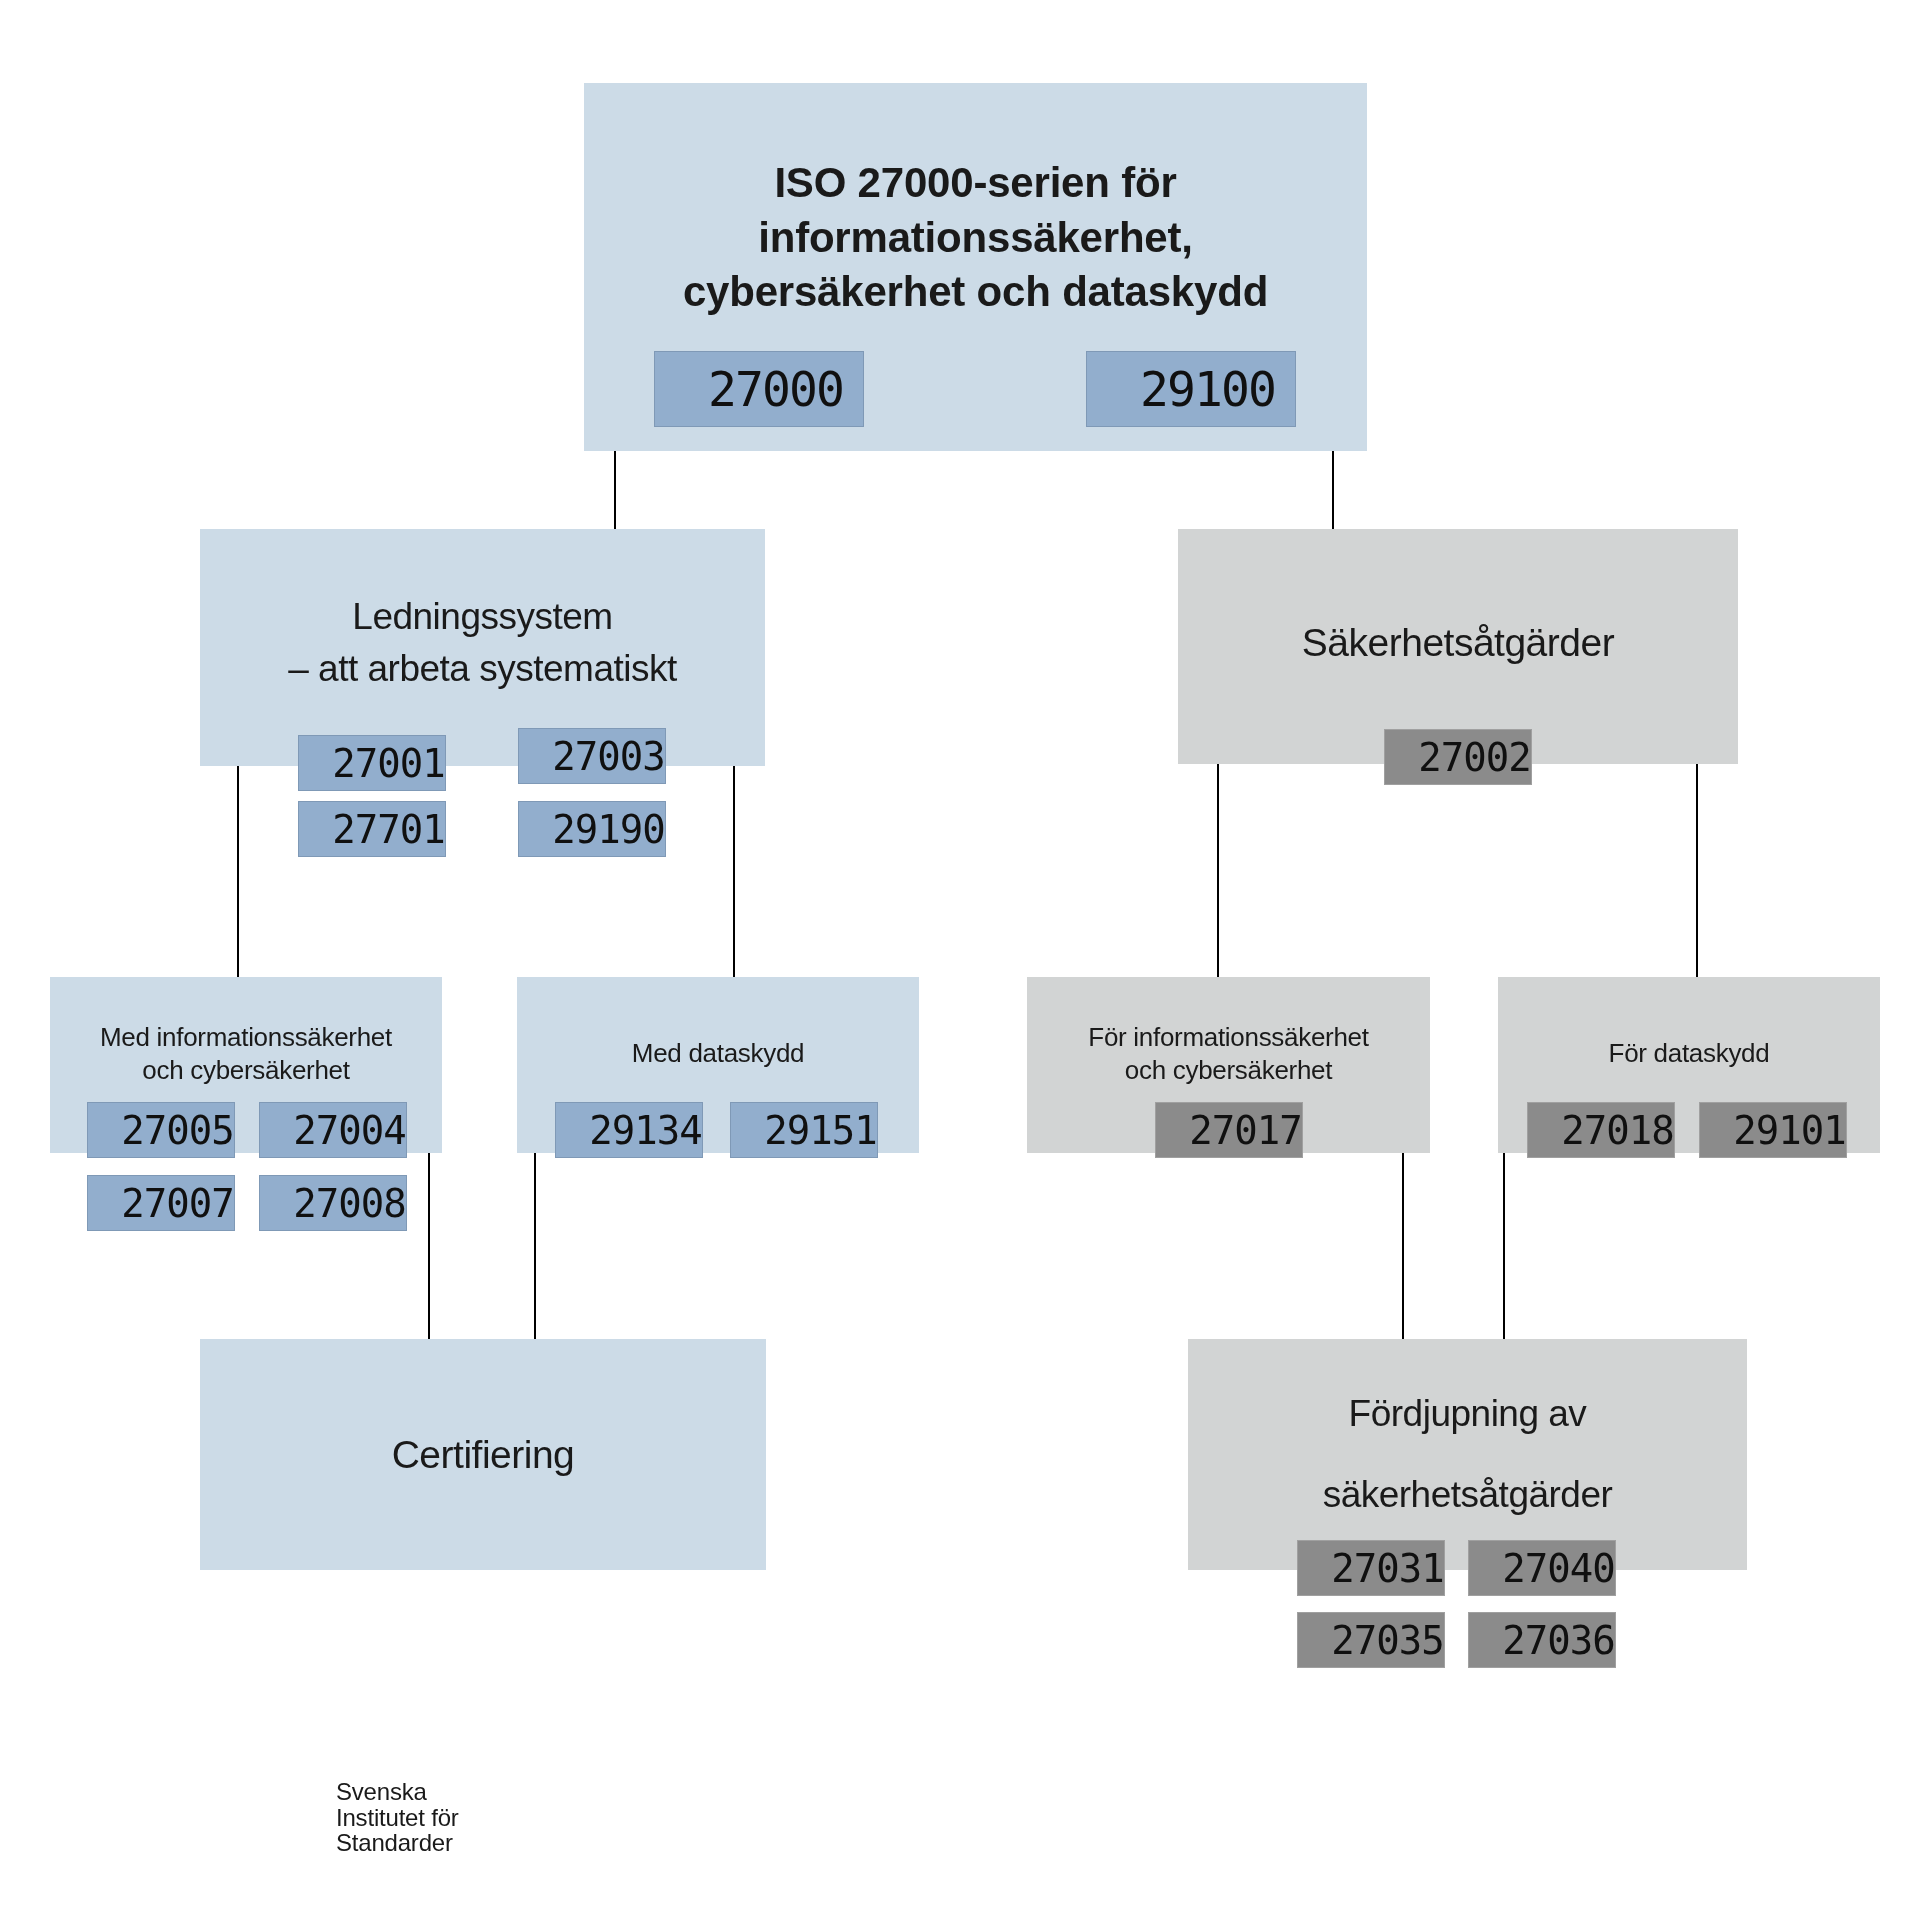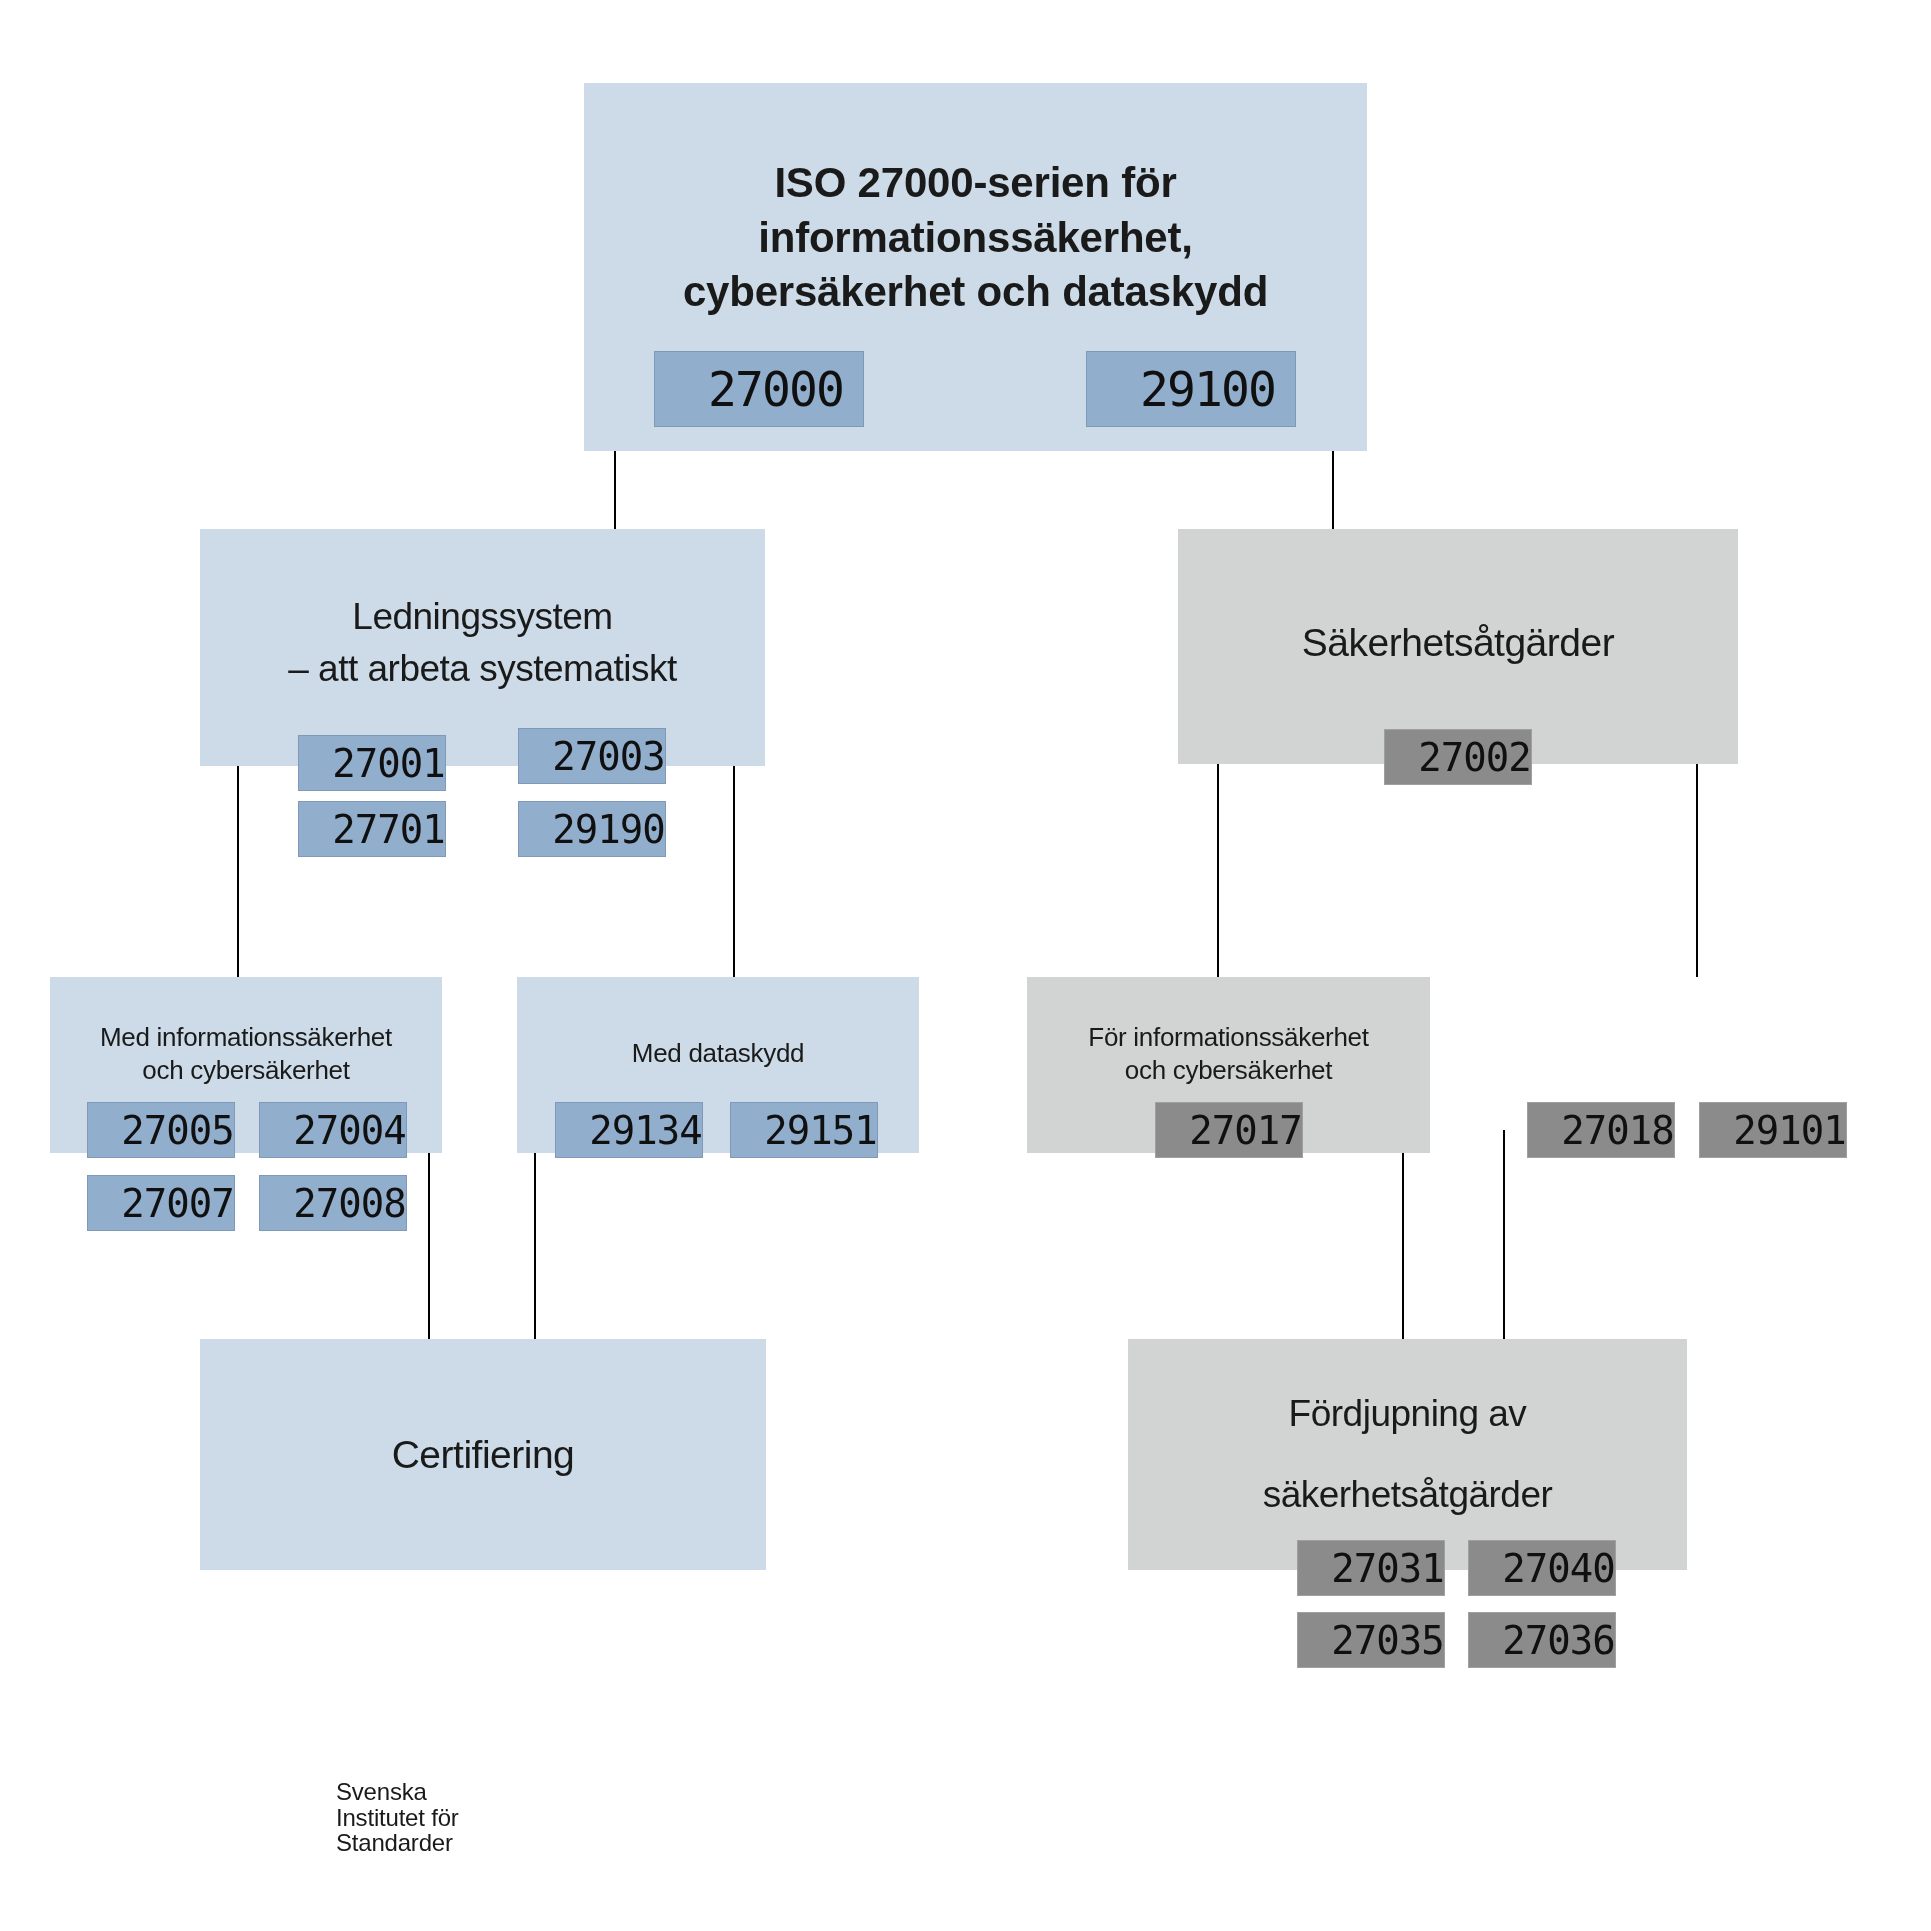--- a/index.html
+++ b/index.html
@@ -113,28 +113,31 @@
   </div>
   <div class="badge sm blue" style="left:555px;top:1102px;">29134</div>
   <div class="badge sm blue" style="left:730px;top:1102px;">29151</div>
 
   <div class="box gray t-gc" style="left:1027px;top:977px;width:403px;height:153px;">
     <span class="line">För informationssäkerhet</span>
     <span class="line">och cybersäkerhet</span>
   </div>
   <div class="badge sm dark" style="left:1155px;top:1102px;">27017</div>
 
+  <div class="box gray t-gc" style="left:1498px;top:977px;width:382px;height:153px;">
+    <span class="line">För dataskydd</span>
+  </div>
   <div class="badge sm dark" style="left:1527px;top:1102px;">27018</div>
   <div class="badge sm dark" style="left:1699px;top:1102px;">29101</div>
 
   <div class="box blue t-bottom" style="left:200px;top:1339px;width:566px;height:231px;">
     <span class="line">Certifiering</span>
   </div>
 
-  <div class="box gray t-bottom2" style="left:1128px;top:1339px;width:559px;height:231px;gap:32px;">
+  <div class="box gray t-bottom2" style="left:1188px;top:1339px;width:559px;height:231px;gap:32px;">
     <span class="line">Fördjupning av</span>
     <span class="line">säkerhetsåtgärder</span>
   </div>
   <div class="badge sm dark" style="left:1297px;top:1540px;">27031</div>
   <div class="badge sm dark" style="left:1468px;top:1540px;">27040</div>
   <div class="badge sm dark" style="left:1297px;top:1612px;">27035</div>
   <div class="badge sm dark" style="left:1468px;top:1612px;">27036</div>
 
   <div class="logo-tagline">
     <div>Svenska</div>

